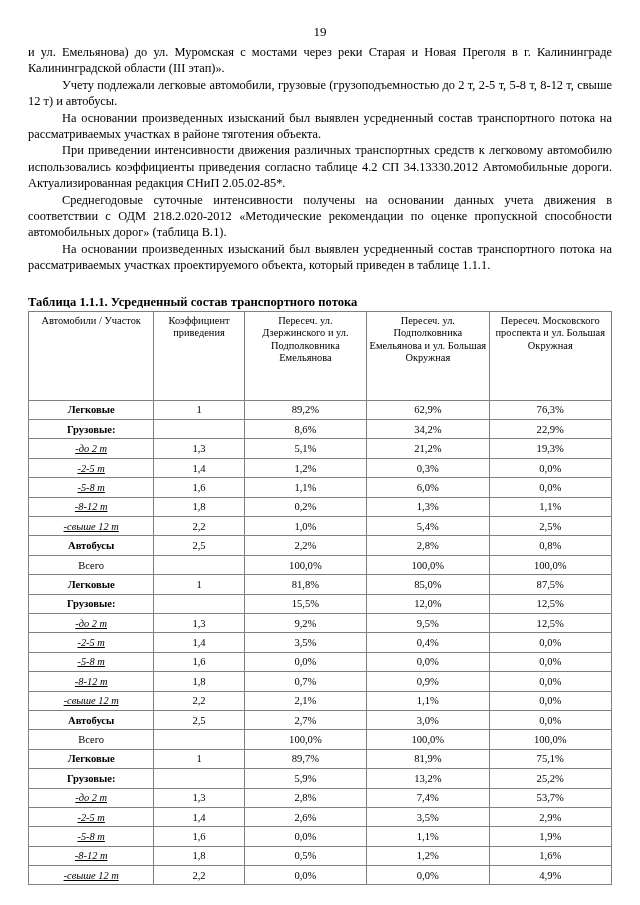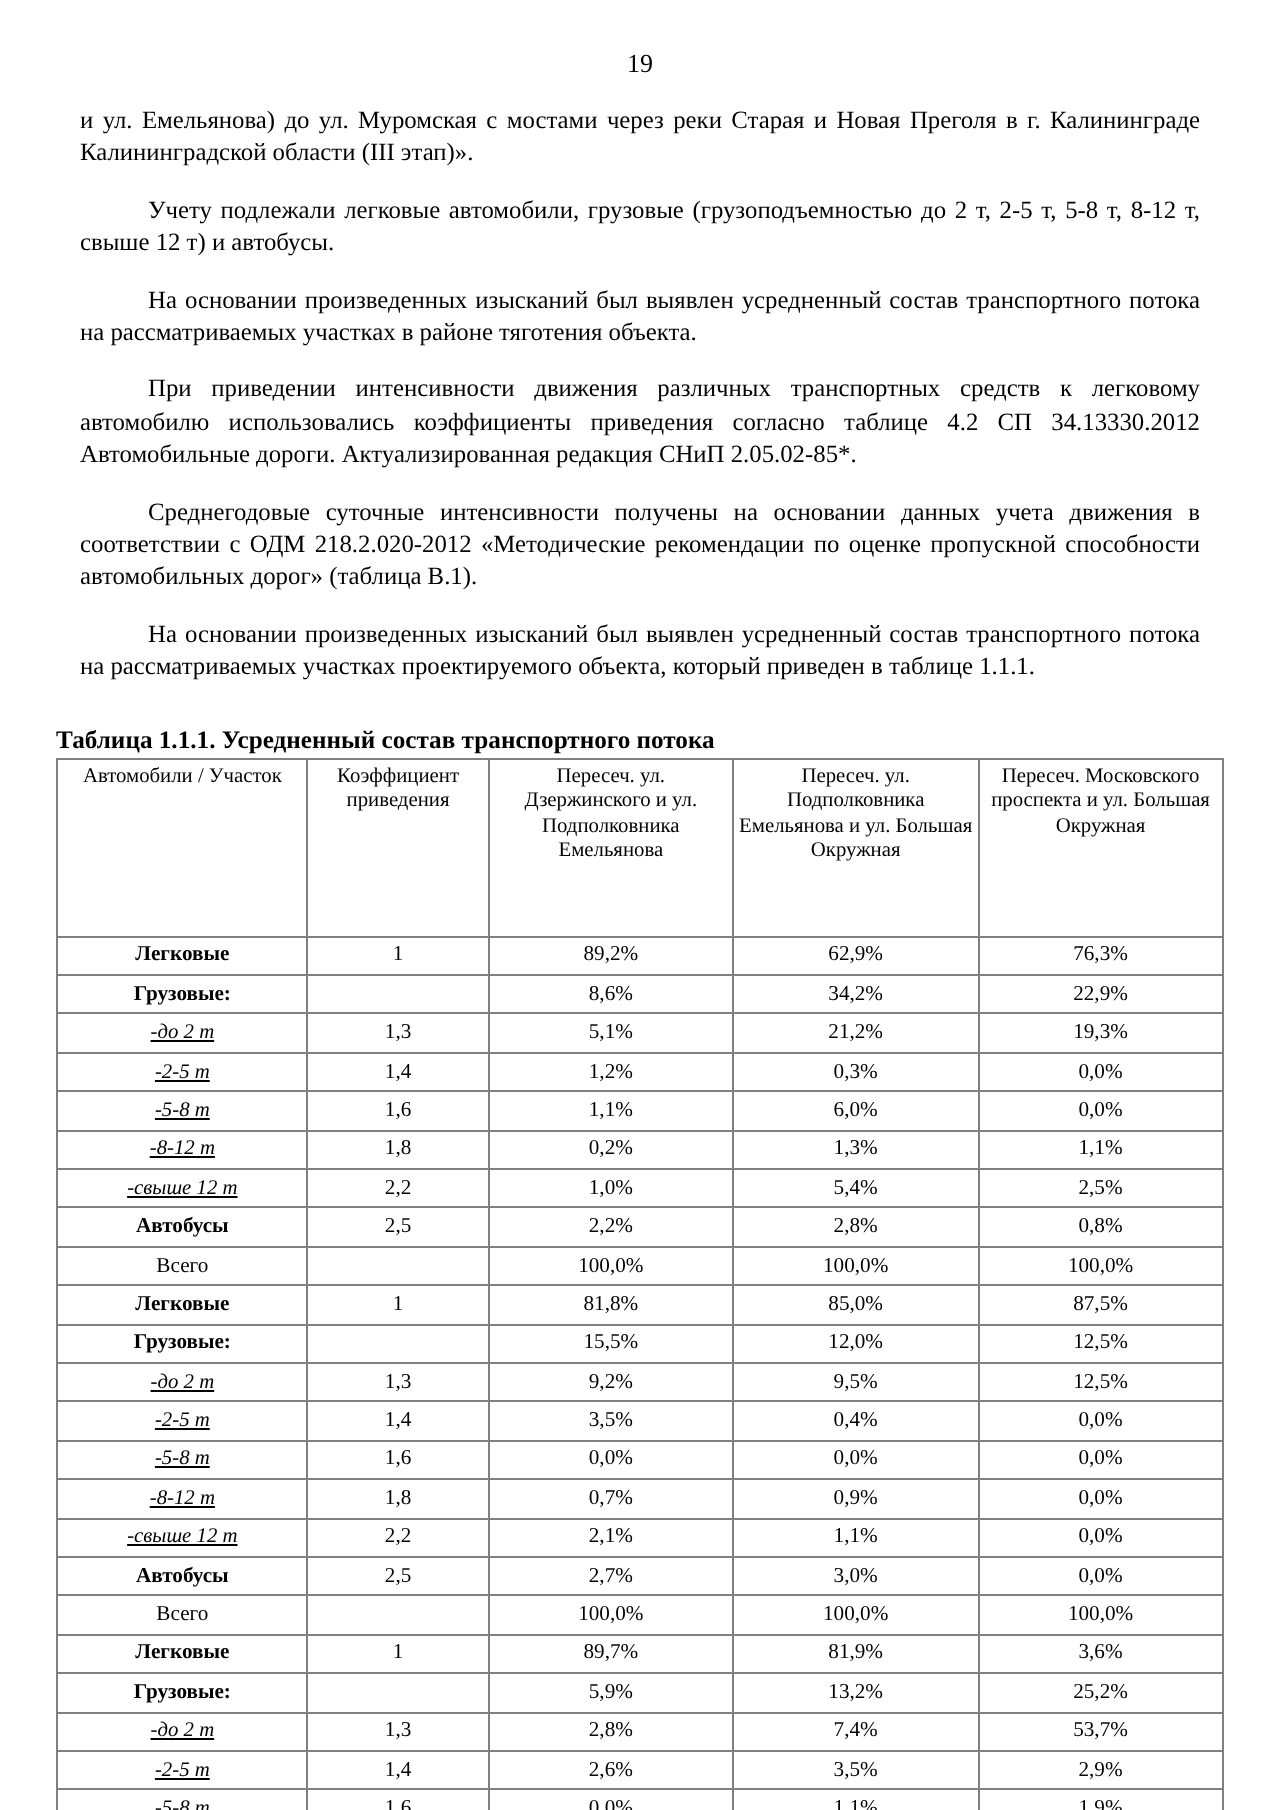--- a/index.html
+++ b/index.html
@@ -26,21 +26,21 @@
     font-size: 13px;
     line-height: 16px;
     margin-top: 24px;
     margin-bottom: 4px;
   }
   .body-text {
     font-size: 12.4px;
     line-height: 16.4px;
     text-align: justify;
     text-justify: inter-word;
-    margin: 12px;
+    margin: 0;
   }
   .body-text.indent {
     text-indent: 34px;
   }
   .table-caption {
     font-size: 12.6px;
     line-height: 16px;
     font-weight: bold;
     margin-top: 20px;
     margin-bottom: 1px;
@@ -247,21 +247,21 @@
           <td class="val"></td>
           <td class="val">100,0%</td>
           <td class="val">100,0%</td>
           <td class="val">100,0%</td>
         </tr>
         <tr>
           <td class="rowname">Легковые</td>
           <td class="val">1</td>
           <td class="val">89,7%</td>
           <td class="val">81,9%</td>
-          <td class="val">3,6%</td>
+          <td class="val">75,1%</td>
         </tr>
         <tr>
           <td class="rowname">Грузовые:</td>
           <td class="val"></td>
           <td class="val">5,9%</td>
           <td class="val">13,2%</td>
           <td class="val">25,2%</td>
         </tr>
         <tr>
           <td class="rowname sub">-до 2 т</td>

